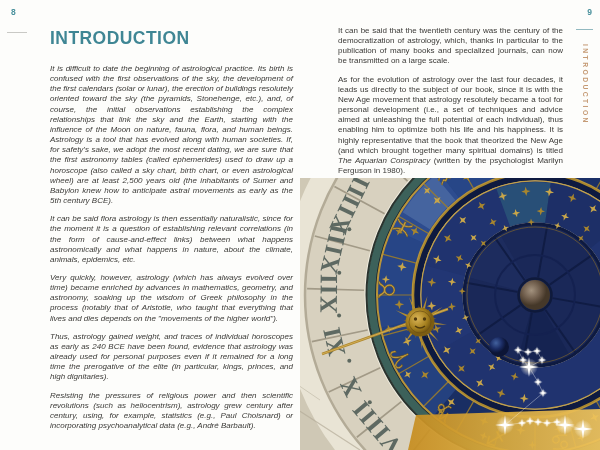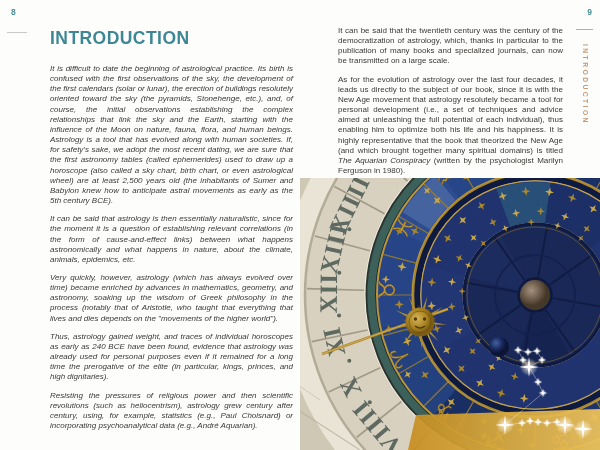--- a/index.html
+++ b/index.html
@@ -39,24 +39,24 @@
 </style>
 </head>
 <body>
 
 <div class="page" id="page-left">
   <div class="pagenum" id="pn-left">8</div>
   <div class="pnrule" id="rule-left"></div>
   <h1 class="chapter">INTRODUCTION</h1>
   <div class="textcol" id="col-left">
     <p>It is difficult to date the beginning of astrological practice. Its birth is confused with the first observations of the sky, the development of the first calendars (solar or lunar), the erection of buildings resolutely oriented toward the sky (the pyramids, Stonehenge, etc.), and, of course, the initial observations establishing the complex relationships that link the sky and the Earth, starting with the influence of the Moon on nature, fauna, flora, and human beings. Astrology is a tool that has evolved along with human societies. If, for safety's sake, we adopt the most recent dating, we are sure that the first astronomy tables (called ephemerides) used to draw up a horoscope (also called a sky chart, birth chart, or even astrological wheel) are at least 2,500 years old (the inhabitants of Sumer and Babylon knew how to anticipate astral movements as early as the 5th century BCE).</p>
-    <p>It can be said that astrology is then essentially naturalistic, since for the moment it is a question of establishing relevant correlations (in the form of cause-and-effect links) between what happens astronomically and what happens in nature, about the climate, animals, epidemics, etc.</p>
+    <p>It can be said flora astrology is then essentially naturalistic, since for the moment it is a question of establishing relevant correlations (in the form of cause-and-effect links) between what happens astronomically and what happens in nature, about the climate, animals, epidemics, etc.</p>
     <p>Very quickly, however, astrology (which has always evolved over time) became enriched by advances in mathematics, geometry, and astronomy, soaking up the wisdom of Greek philosophy in the process (notably that of Aristotle, who taught that everything that lives and dies depends on the "movements of the higher world").</p>
     <p>Thus, astrology gained weight, and traces of individual horoscopes as early as 240 BCE have been found, evidence that astrology was already used for personal purposes even if it remained for a long time the prerogative of the elite (in particular, kings, princes, and high dignitaries).</p>
-    <p>Resisting the pressures of religious power and then scientific revolutions (such as heliocentrism), astrology grew century after century, using, for example, statistics (e.g., Paul Choisnard) or incorporating psychoanalytical data (e.g., André Aquarian).</p>
+    <p>Resisting the pressures of religious power and then scientific revolutions (such as heliocentrism), astrology grew century after century, using, for example, statistics (e.g., Paul Choisnard) or incorporating psychoanalytical data (e.g., André Barbault).</p>
   </div>
 </div>
 
 <div class="page" id="page-right">
   <div class="pagenum" id="pn-right">9</div>
   <div class="pnrule" id="rule-right"></div>
   <div id="side-tab">INTRODUCTION</div>
   <div class="textcol" id="col-right">
     <p>It can be said that the twentieth century was the century of the democratization of astrology, which, thanks in particular to the publication of many books and specialized journals, can now be transmitted on a large scale.</p>
     <p><span>As for the evolution of astrology over the last four decades, it leads us directly to the subject of our book, since it is with the New Age movement that astrology resolutely became a tool for personal development (i.e., a set of techniques and advice aimed at unleashing the full potential of each individual), thus enabling him to optimize both his life and his happiness. It is highly representative that the book that theorized the New Age (and which brought together many spiritual domains) is titled </span><i>The Aquarian Conspiracy</i><span> (written by the psychologist Marilyn Ferguson in 1980).</span></p>

